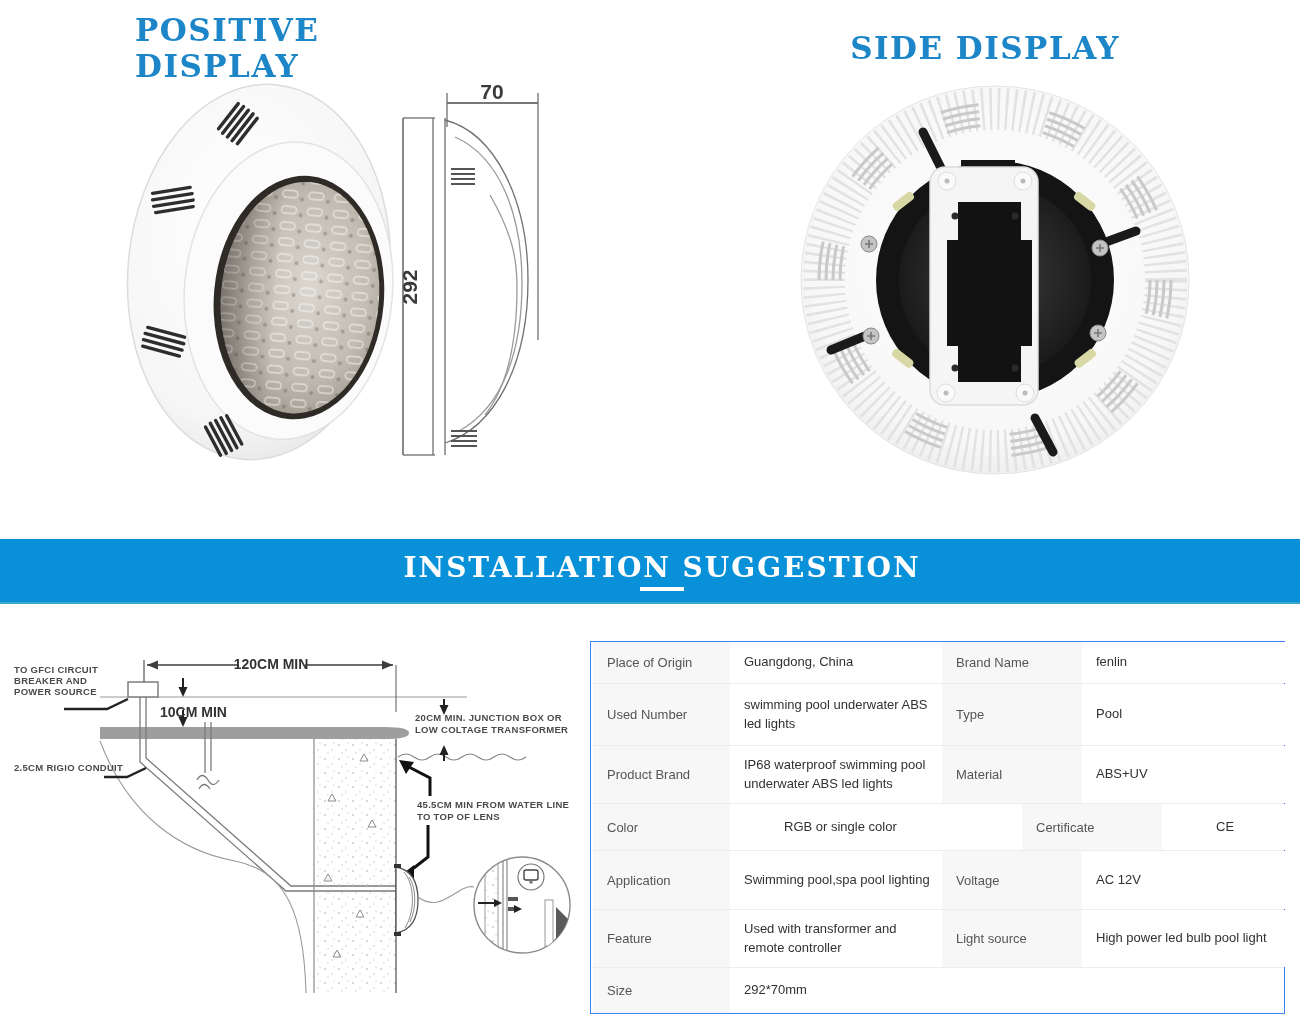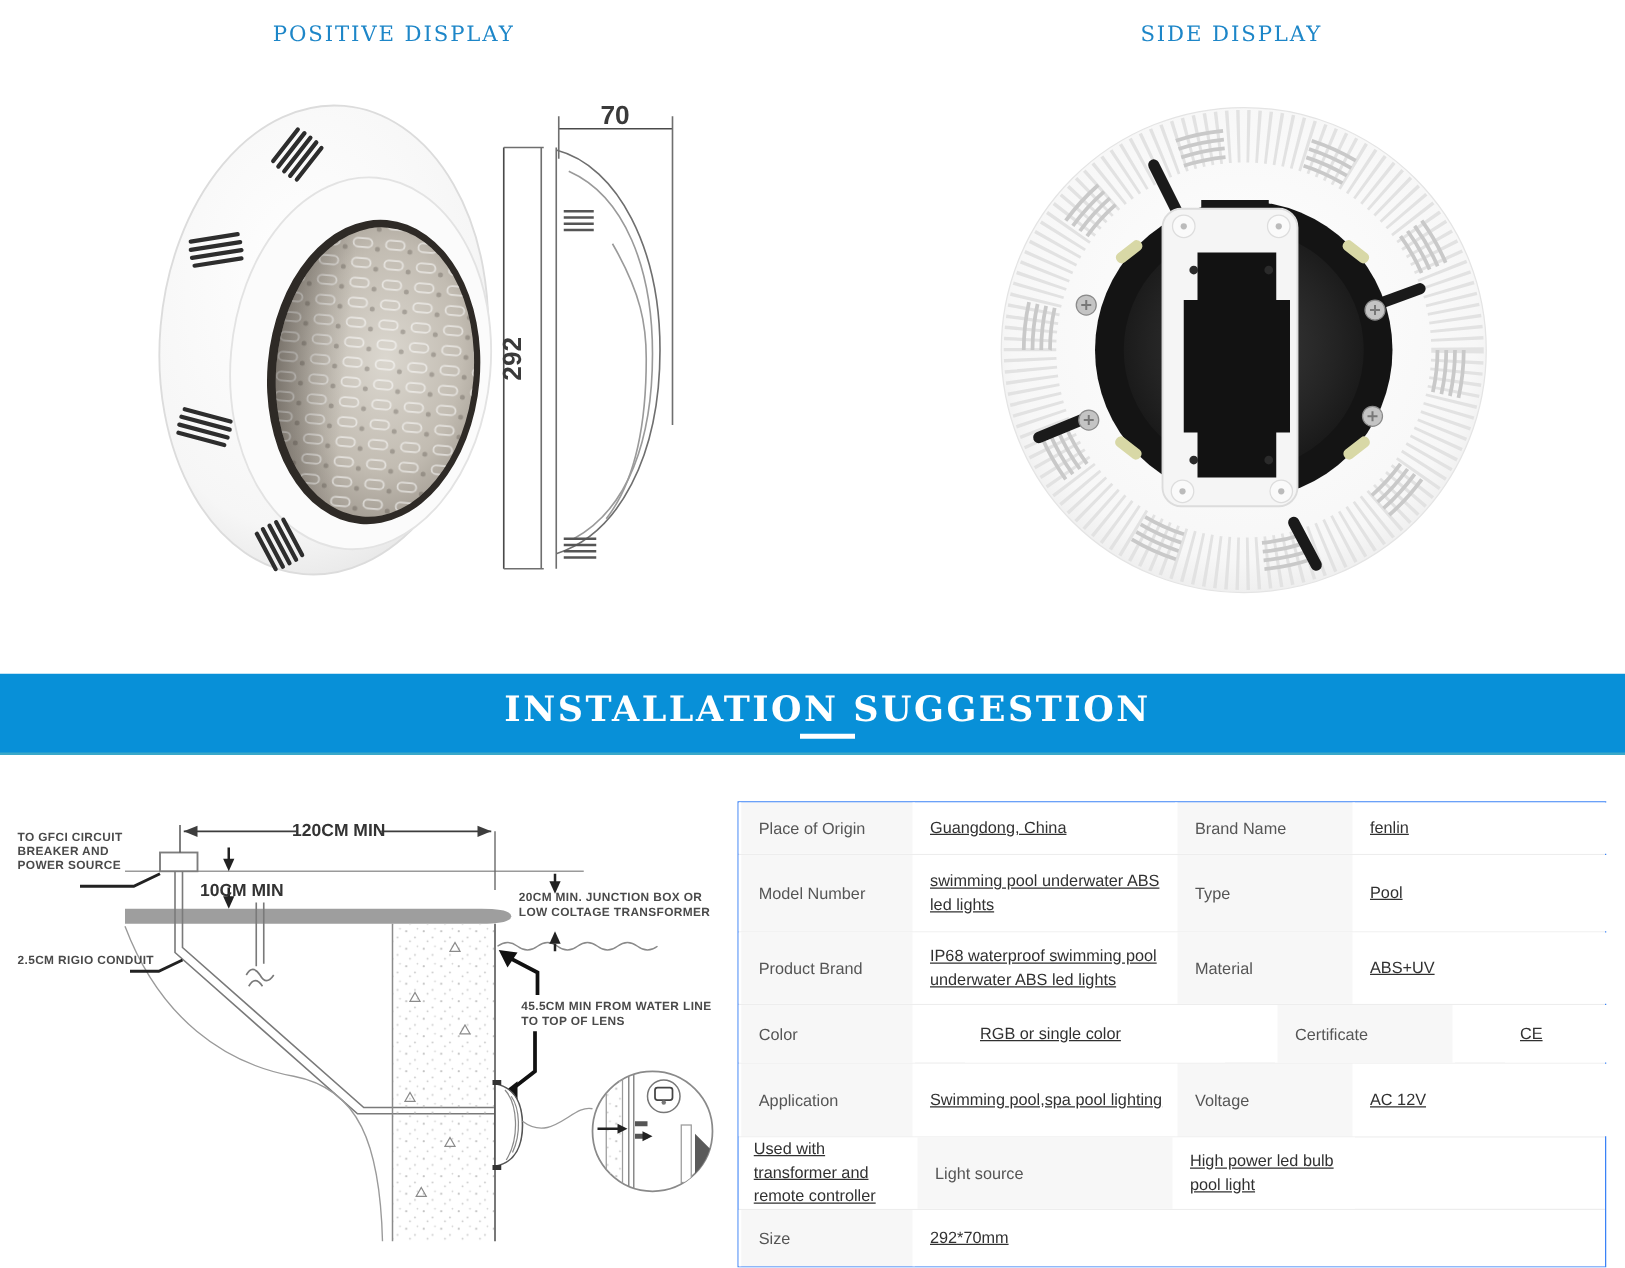--- a/index.html
+++ b/index.html
@@ -1,39 +1,39 @@
 <!DOCTYPE html>
 <html><head>
 <meta charset="utf-8">
 <style>
   html,body{margin:0;padding:0;}
   body{width:1300px;height:1014px;background:#ffffff;font-family:"Liberation Sans",sans-serif;position:relative;overflow:hidden;}
   .page{position:absolute;inset:0;}
 
   
-  .disp-header{position:absolute;top:8px;height:40px;display:flex;align-items:center;justify-content:center;
-    font-family:"DejaVu Serif",serif;font-weight:normal;font-size:17px;letter-spacing:1.5px;color:#1d86c8;}
+  .disp-header{position:absolute;top:28px;height:40px;display:flex;align-items:center;justify-content:center;
+    font-family:"DejaVu Serif",serif;font-weight:bold;font-size:31px;letter-spacing:1.5px;color:#1d86c8;}
   .disp-header.left{left:135px;width:360px;}
   .disp-header.right{left:805px;width:360px;}
 
   
   .banner{position:absolute;left:0;top:539px;width:1300px;height:63px;background:#0890d8;
     display:flex;flex-direction:column;align-items:center;justify-content:center;border-bottom:2px solid #3aa8c9;padding-left:12px;}
   .banner-title{font-family:"DejaVu Serif",serif;font-weight:bold;font-size:28px;letter-spacing:2px;color:#ffffff;}
   .banner-underline{width:44px;height:4px;background:#ffffff;margin-top:3px;}
 
   
   .spec-table{position:absolute;left:590px;top:641px;width:695px;border:1px solid #3b82f6;box-sizing:border-box;
     font-size:13px;color:#333;}
   .trow{display:grid;grid-template-columns:141px 208px 144px 202px;border-bottom:1px solid #ededed;}
   .trow:last-child{border-bottom:none;}
   .trow.r1{height:41px;} .trow.r2{height:61px;} .trow.r3{height:57px;} .trow.r4{height:46px;gap:40px;}
   .trow.r5{height:58px;} .trow.r6{height:57px;} .trow.r7{height:45px;grid-template-columns:141px 1fr;text-align:center;}
   .lcell{background:#f7f7f7;display:flex;align-items:center;padding:0 8px 0 14px;color:#555;border-right:2px solid #ffffff;border-left:2px solid #ffffff;box-sizing:border-box;}
-  .vcell{background:#ffffff;display:flex;align-items:center;padding:0 10px 0 12px;color:#313131;line-height:1.45;text-decoration:underline;}
+  .vcell{background:#ffffff;display:flex;align-items:center;padding:0 10px 0 12px;color:#313131;line-height:1.45;}
 
   svg text{font-family:"Liberation Sans",sans-serif;}
   .lbl{font-size:9.5px;font-weight:bold;fill:#4a4a4a;letter-spacing:.3px;}
   .big{font-size:14px;font-weight:bold;fill:#333;}
 </style>
 </head>
 <body>
 
 <div class="page">
 
@@ -347,21 +347,21 @@
   </svg>
 
   <div class="spec-table">
     <div class="trow r1">
       <div class="lcell">Place of Origin</div>
       <div class="vcell">Guangdong, China</div>
       <div class="lcell">Brand Name</div>
       <div class="vcell">fenlin</div>
     </div>
     <div class="trow r2">
-      <div class="lcell">Model Number</div>
+      <div class="lcell">Used Number</div>
       <div class="vcell">swimming pool underwater ABS led lights</div>
       <div class="lcell">Type</div>
       <div class="vcell">Pool</div>
     </div>
     <div class="trow r3">
       <div class="lcell">Product Brand</div>
       <div class="vcell">IP68 waterproof swimming pool underwater ABS led lights</div>
       <div class="lcell">Material</div>
       <div class="vcell">ABS+UV</div>
     </div>
@@ -371,20 +371,21 @@
       <div class="lcell">Certificate</div>
       <div class="vcell">CE</div>
     </div>
     <div class="trow r5">
       <div class="lcell">Application</div>
       <div class="vcell">Swimming pool,spa pool lighting</div>
       <div class="lcell">Voltage</div>
       <div class="vcell">AC 12V</div>
     </div>
     <div class="trow r6">
+      <div class="lcell">Feature</div>
       <div class="vcell">Used with transformer and remote controller</div>
       <div class="lcell">Light source</div>
       <div class="vcell">High power led bulb pool light</div>
     </div>
     <div class="trow r7">
       <div class="lcell">Size</div>
       <div class="vcell">292*70mm</div>
     </div>
   </div>
 

